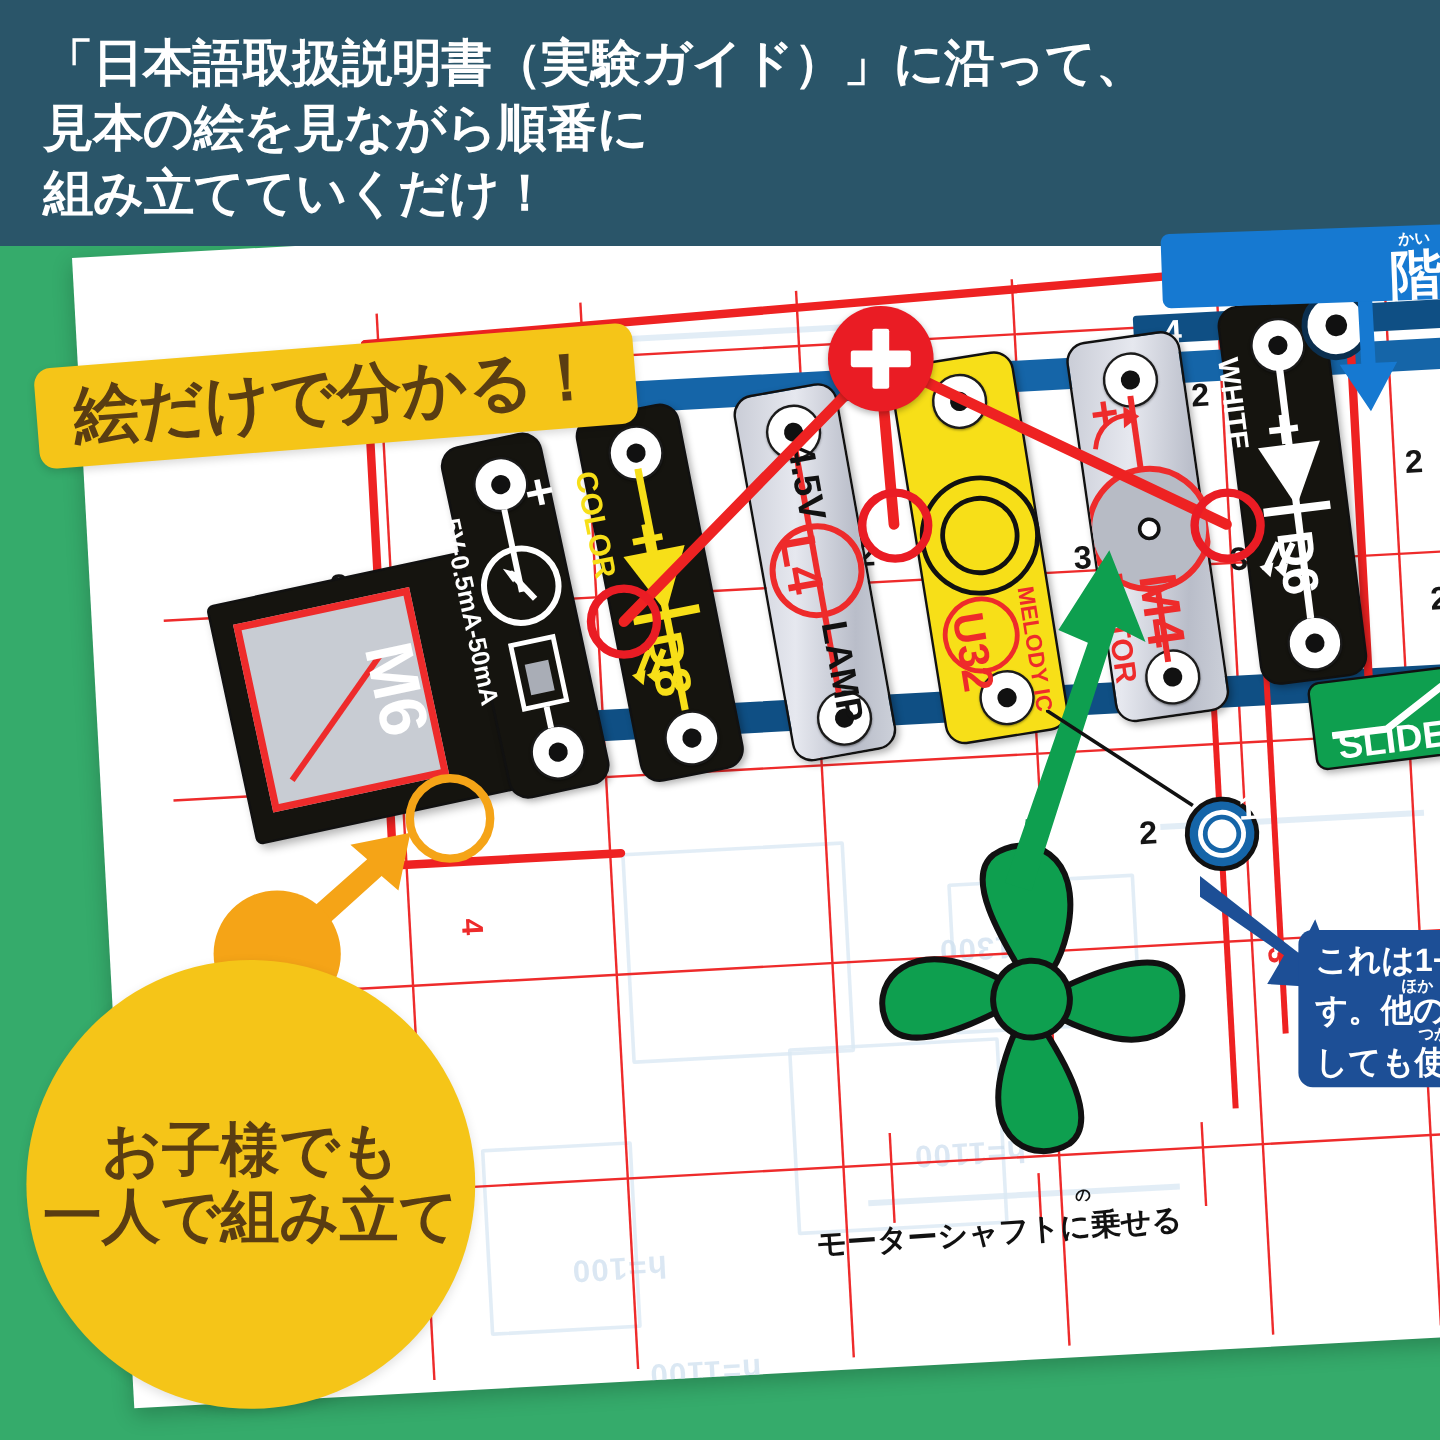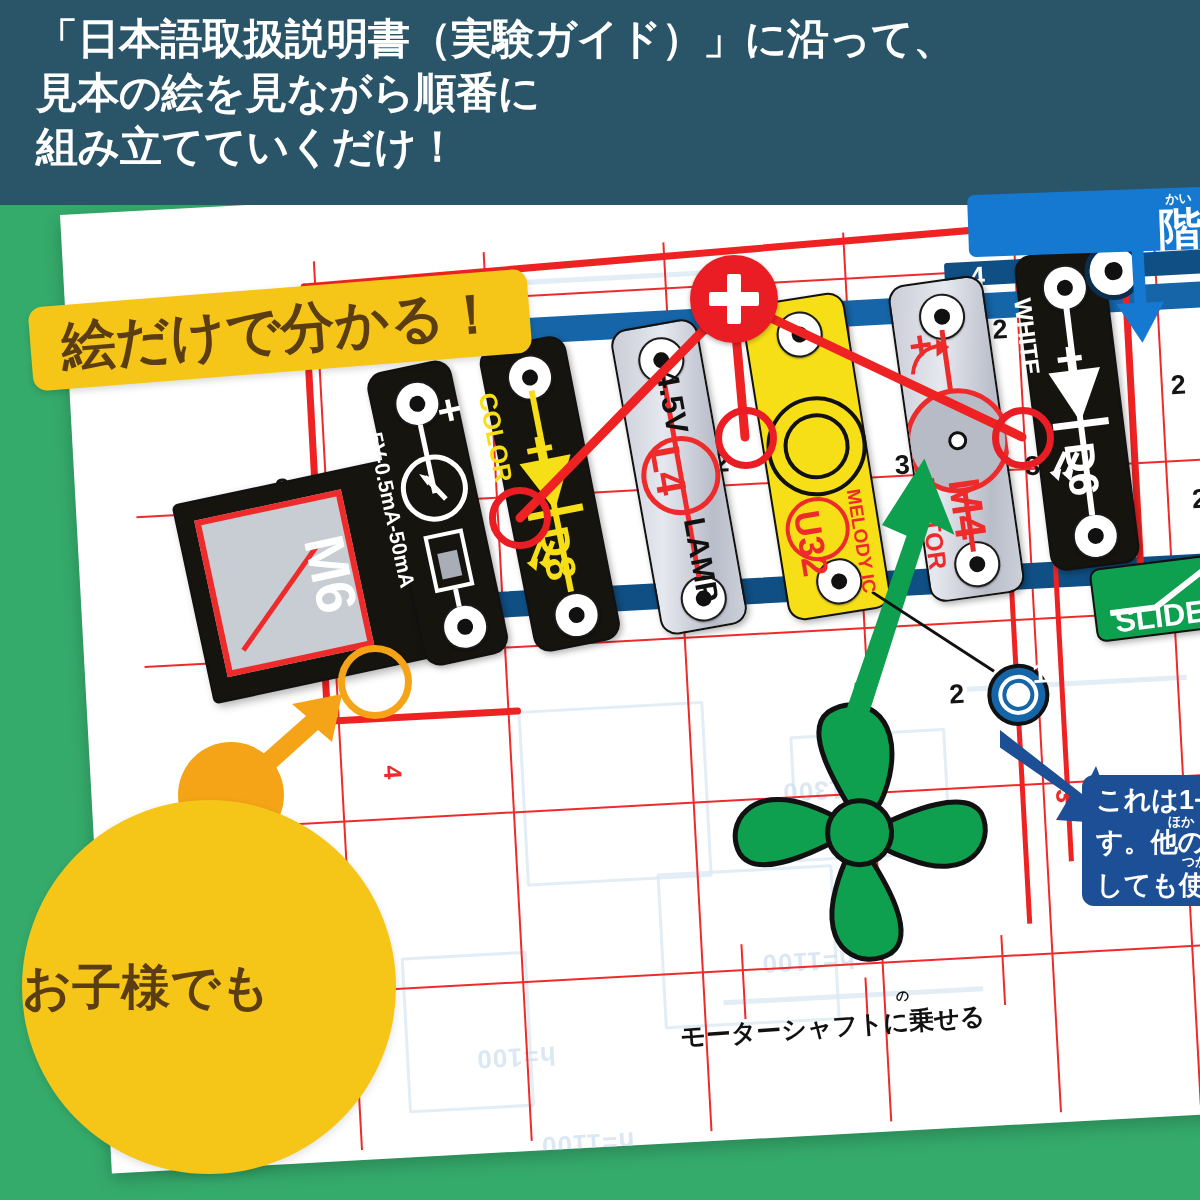--- a/index.html
+++ b/index.html
@@ -10,21 +10,21 @@
     position:relative;
   }
   .root{position:absolute;inset:0;width:1200px;height:1200px;overflow:hidden;}
 
   
   .header{
     position:absolute;left:0;top:0;width:1200px;height:205px;
     background:#2a5569;z-index:60;
   }
   .header-text{
-    position:absolute;left:36px;top:12px;width:1130px;
+    position:absolute;left:36px;top:26px;width:1130px;
     color:#ffffff;font-size:42px;line-height:1.29;
     font-weight:700;letter-spacing:-0.5px;white-space:pre-line;
   }
 
   
   .greenbg{position:absolute;left:0;top:205px;width:1200px;height:995px;background:#35ab6b;}
 
   
   .page{
     position:absolute;left:60px;top:215px;width:1210px;height:960px;
@@ -100,22 +100,22 @@
   .prop{position:absolute;}
 
   
   .yellow-banner{
     position:absolute;background:#f5c518;border-radius:14px;
     color:#5a3d12;font-weight:800;display:flex;align-items:center;
     justify-content:center;box-shadow:0 3px 7px rgba(0,0,0,.15);
   }
   .yellow-circle{
     position:absolute;background:#f5c518;border-radius:50%;
-    color:#5a3d12;font-weight:800;display:flex;flex-direction:row;
-    align-items:center;text-align:center;
+    color:#5a3d12;font-weight:800;display:flex;flex-direction:column;
+    align-items:center;justify-content:center;text-align:center;
     line-height:1.12;box-shadow:0 3px 9px rgba(0,0,0,.12);
   }
   .orange-circle{
     position:absolute;background:#f5a417;border-radius:50%;
   }
   .blue-bubble{
     position:absolute;background:#1d4f96;border-radius:12px;
     color:#fff;font-weight:700;
   }
   .blue-bar{
@@ -387,20 +387,21 @@
   <svg style="position:absolute;left:200px;top:690px;pointer-events:none;z-index:45;" width="200" height="140">
     <g fill="#f5a417">
       <path d="M0 120 L106 26 L92 14 L142 4 L132 52 L118 40 L14 134 Z"></path>
     </g>
   </svg>
 
   <div class="yellow-banner" style="left:30px;top:288px;width:500px;height:84px;font-size:54px;transform:rotate(-4.5deg);z-index:70;">絵だけで分かる！</div>
 
   <div class="yellow-circle" style="left:22px;top:800px;width:374px;height:374px;font-size:49px;z-index:70;">
     <span>お子様でも</span>
+    <span>一人で組み立て</span>
   </div>
 
   <div class="orange-circle" style="left:178px;top:742px;width:106px;height:106px;z-index:65;"></div>
 
   <div class="blue-bar" style="left:968px;top:190px;width:300px;height:62px;transform:rotate(-2deg);z-index:70;">
     <div class="ruby" style="left:198px;top:2px;">かい</div>
     <div style="position:absolute;left:190px;top:12px;font-size:44px;">階</div>
   </div>
 
   <div class="blue-bubble" style="left:1082px;top:775px;width:230px;height:125px;padding:6px 0 0 14px;font-size:27px;line-height:1.42;z-index:70;">

